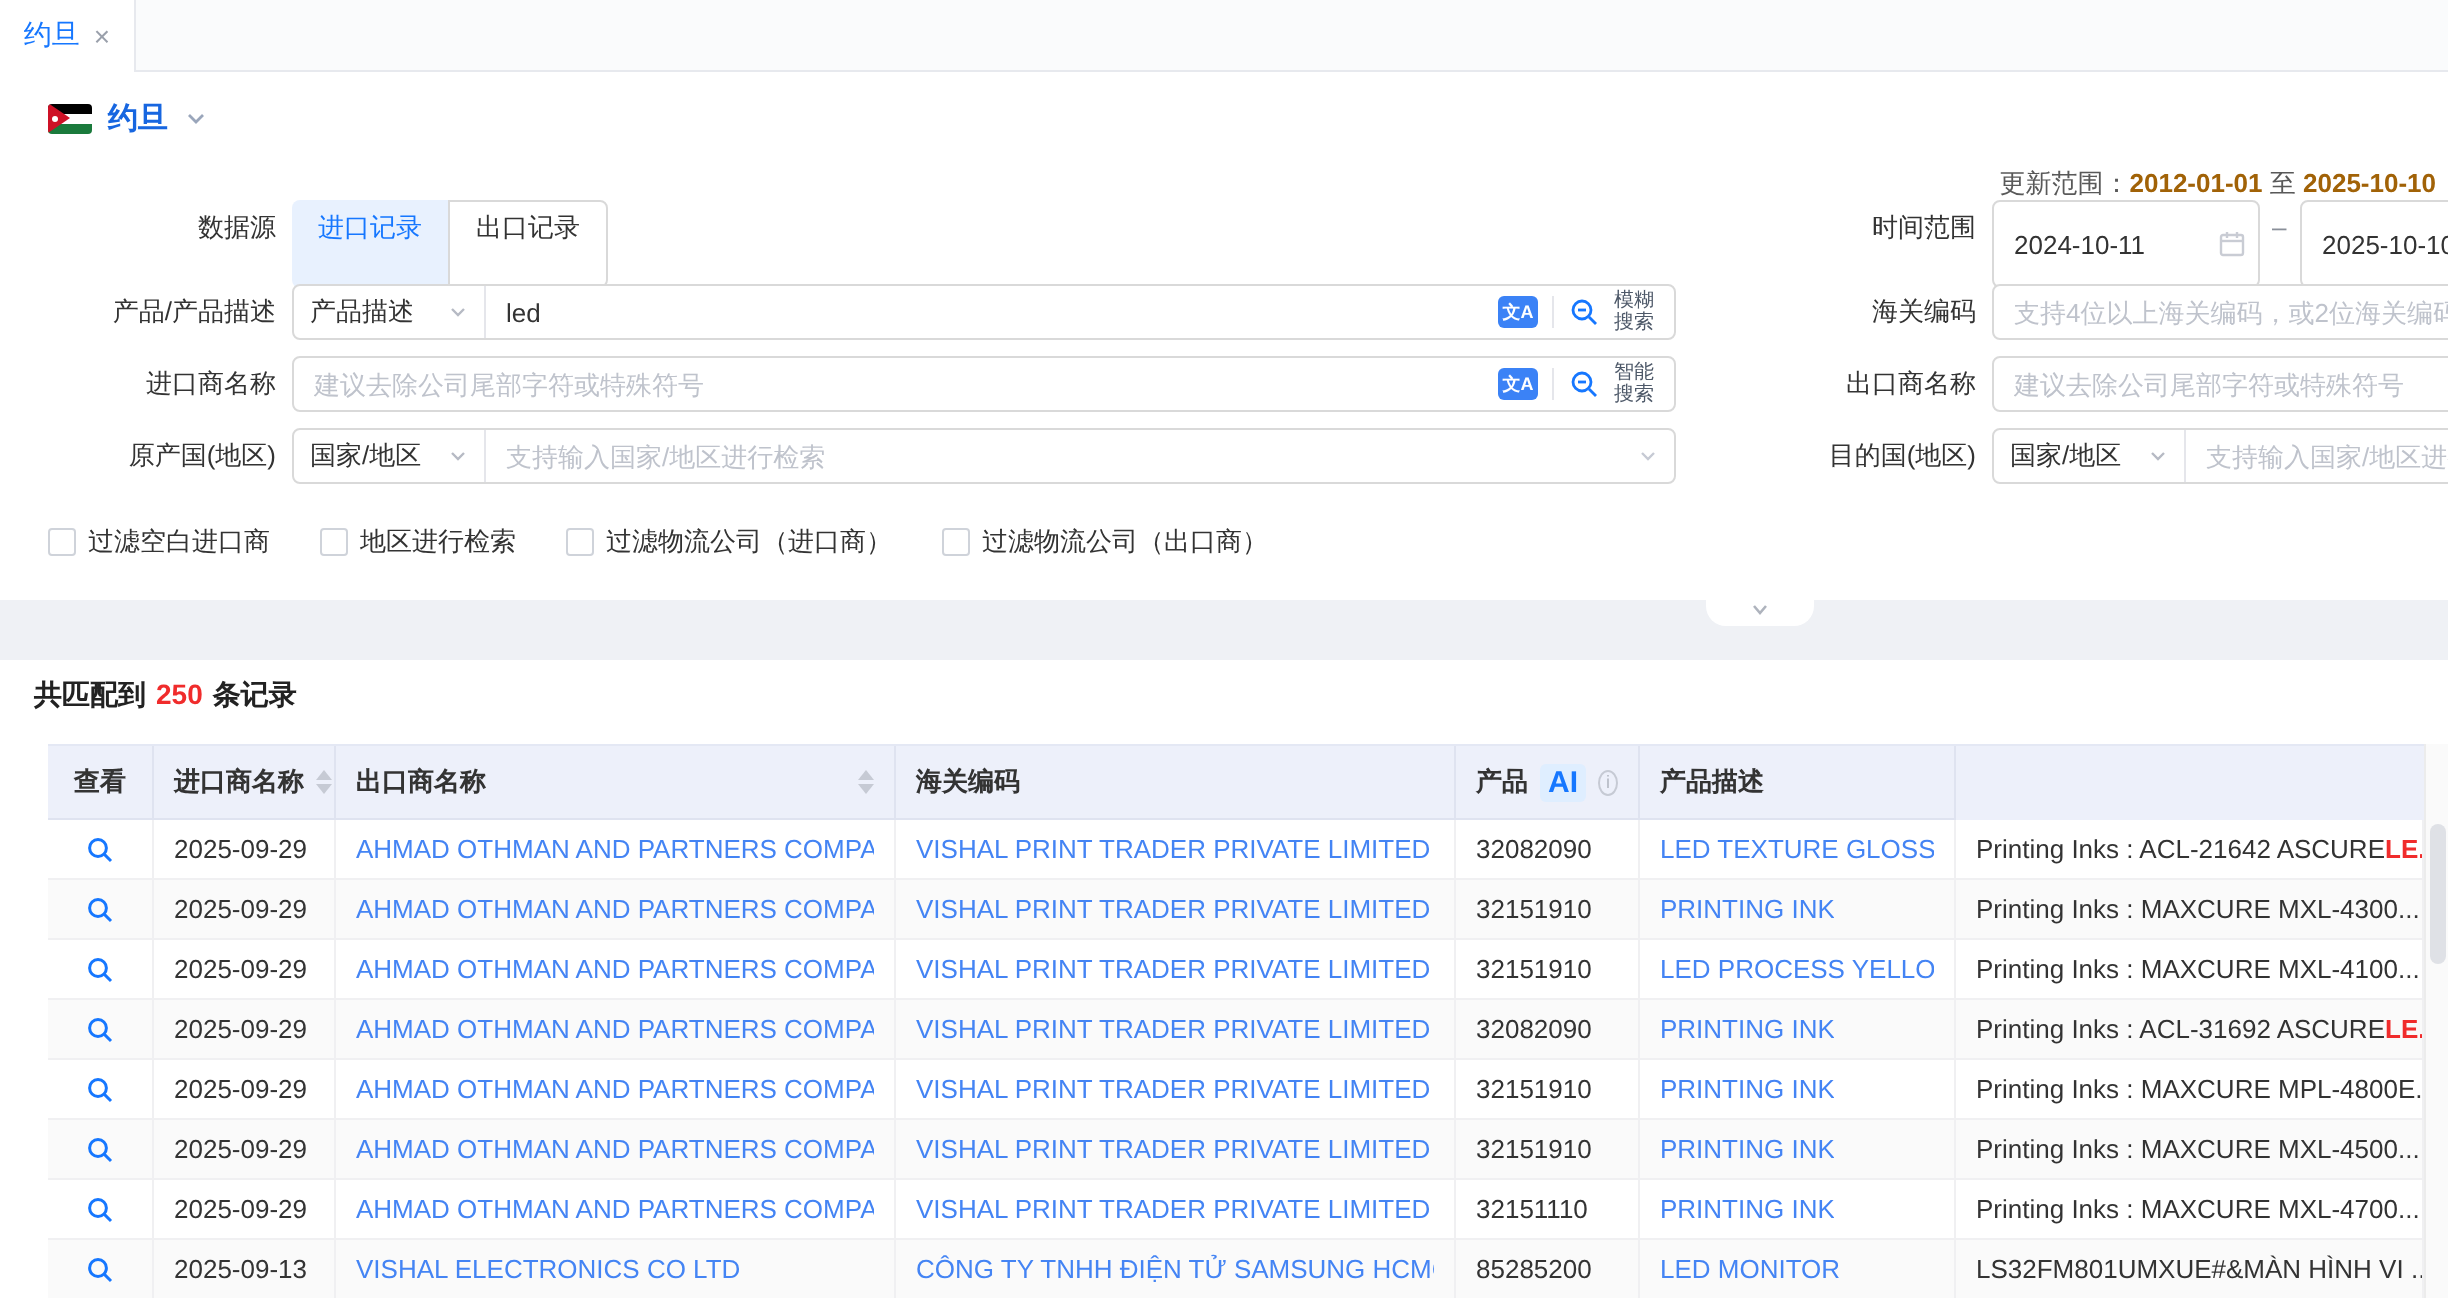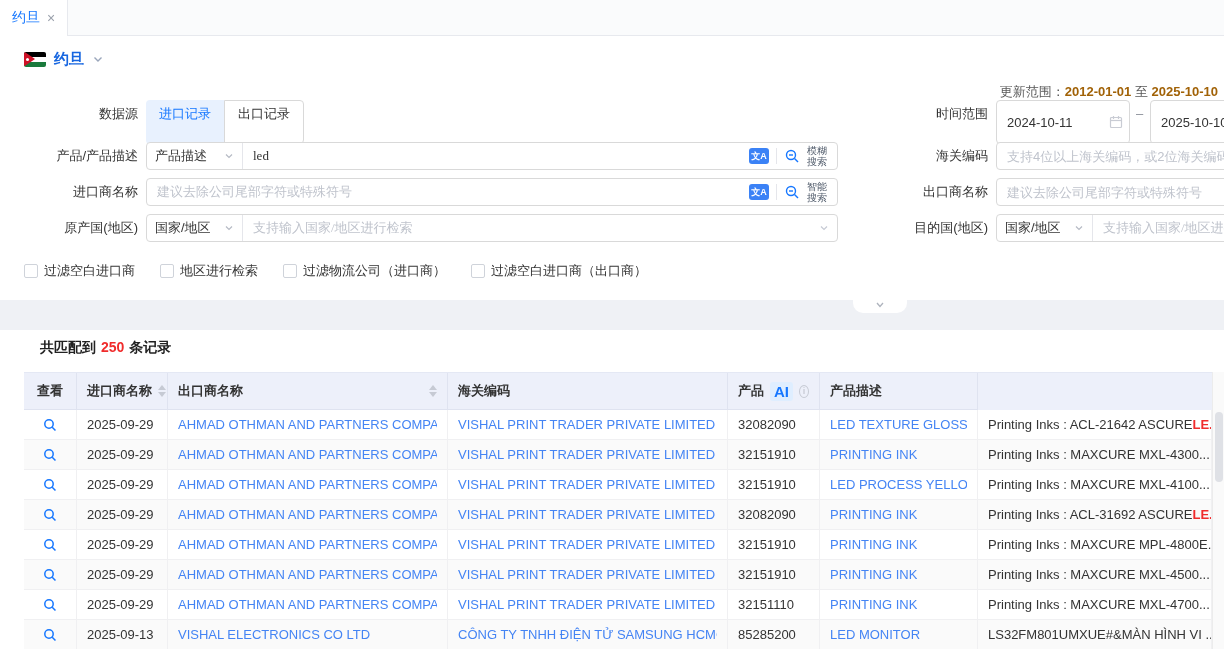--- a/index.html
+++ b/index.html
@@ -30,21 +30,21 @@
   .f-label.r { left:850px; width:138px; }
   .seg { position:absolute; left:146px; top:30px; height:44px; display:flex; }
   .seg-item { padding:0 13px; font-size:13px; line-height:28px; cursor:pointer; }
   .seg-on  { background:#e8f1fe; color:#1677ff; border-radius:4px 0 0 4px; }
   .seg-off { background:#fff; color:#333; border:1px solid #d9d9d9; border-radius:0 4px 4px 0; line-height:26px; }
   .group { position:absolute; height:28px; border:1px solid #d9d9d9; border-radius:4px; background:#fff;
            display:flex; align-items:center; }
   .g-select { width:96px; height:100%; padding:0 8px; display:flex; align-items:center; justify-content:space-between;
               border-right:1px solid #e5e6eb; color:#333; cursor:pointer; flex:none; }
   .g-input { flex:1; min-width:0; height:100%; border:none; outline:none; background:transparent;
-             padding:0 10px; font-size:13px; color:#333; font-family:Liberation Serif, serif; }
+             padding:0 10px; font-size:13px; color:#333; font-family:Liberation Sans, sans-serif; }
   input::placeholder { color:#bfc3cc; }
   .g-end { display:flex; align-items:center; gap:7px; padding-right:8px; flex:none; }
   .vdiv { width:1px; height:16px; background:#e5e6eb; }
   .trans-ic { width:20px; height:16px; background:#3b82f6; border-radius:3px; color:#fff; font-size:9px;
               display:flex; align-items:center; justify-content:center; font-weight:700; cursor:pointer; }
   .search-label { width:22px; font-size:10px; line-height:11px; color:#4e5969; cursor:pointer; }
   .r-input { position:absolute; left:996px; width:300px; height:28px; border:1px solid #d9d9d9; border-radius:4px;
              padding:0 10px; font-size:13px; outline:none; font-family:inherit; }
   .date-wrap { position:absolute; height:44px; border:1px solid #d9d9d9; border-radius:4px; background:#fff;
                display:flex; align-items:center; padding-right:6px; }
@@ -54,21 +54,21 @@
   .check { display:flex; align-items:center; gap:6px; cursor:pointer; }
   .box { width:14px; height:14px; background:#fff; border:1px solid #cfd3da; border-radius:2px; }
 
   
   .band { position:absolute; top:300px; left:0; right:0; height:30px; background:#eff1f5; }
   .handle { position:absolute; top:0; left:853px; width:54px; height:13px; background:#fff;
             border-radius:0 0 10px 10px; display:flex; align-items:flex-start; justify-content:center; cursor:pointer; }
 
   
   .results { position:absolute; top:330px; left:0; right:0; bottom:0; background:#fff; }
-  .count { position:absolute; left:40px; top:9px; font-size:14px; font-weight:700; color:#222; }
+  .count { position:absolute; left:17px; top:9px; font-size:14px; font-weight:700; color:#222; }
   .count .num { color:#f02c2c; margin:0 5px; }
   .tbl { position:absolute; left:24px; top:42px; width:1188px; bottom:0; }
   .grid7 { display:grid; grid-template-columns:53px 91px 280px 280px 92px 158px 234px; }
   .thead { height:38px; background:#edf0fa; border-top:1px solid #e4e8f4; }
   .th { display:flex; align-items:center; padding:0 10px; font-weight:700; color:#333; font-size:13px;
         border-right:1px solid #dfe3f0; border-bottom:1px solid #dfe3f0; overflow:hidden; white-space:nowrap; }
   .th.center, .td.center { justify-content:center; }
   .sorter { margin-left:auto; display:flex; flex-direction:column; gap:2px; cursor:pointer; padding-left:6px; }
   .car-up { width:0; height:0; border-left:4px solid transparent; border-right:4px solid transparent; border-bottom:5px solid #c6cad4; }
   .car-down { width:0; height:0; border-left:4px solid transparent; border-right:4px solid transparent; border-top:5px solid #c6cad4; }
@@ -210,21 +210,21 @@
       <span class="check">
           <span class="box"></span>
           <span>地区进行检索</span>
         </span>
       <span class="check">
           <span class="box"></span>
           <span>过滤物流公司（进口商）</span>
         </span>
       <span class="check">
           <span class="box"></span>
-          <span>过滤空白进口商（出口商）</span>
+          <span>过滤物流公司（出口商）</span>
         </span>
     </div>
   </div>
 
   <div class="band">
     <div class="handle">
       <svg width="12" height="10" viewBox="0 0 12 10">
           <path d="M3 3 L6 6.5 L9 3" fill="none" stroke="#aeb3bd" stroke-width="1.3"></path>
         </svg>
     </div>

